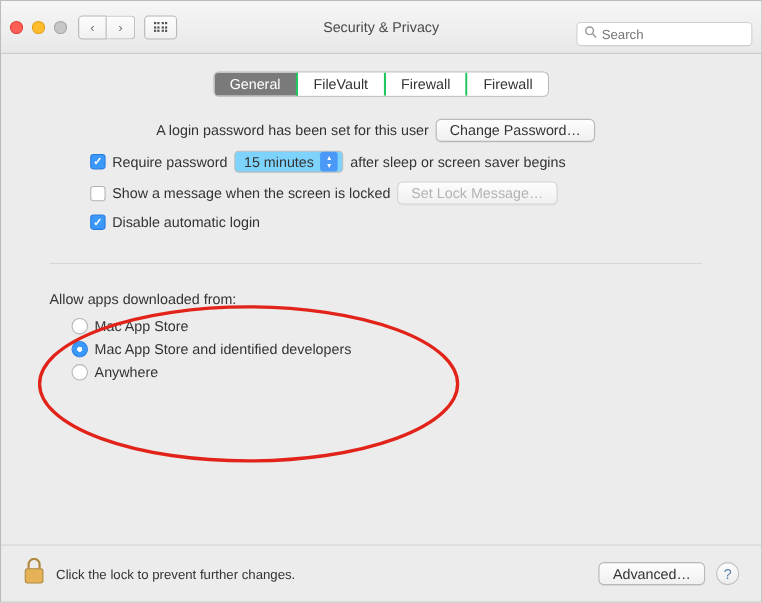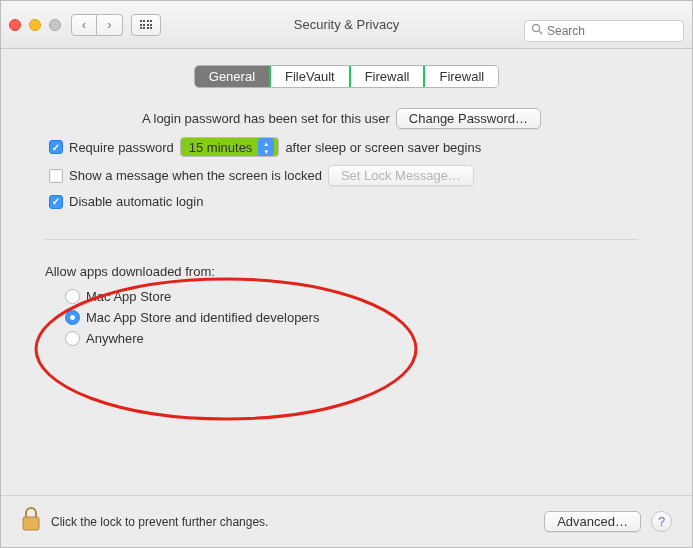--- a/index.html
+++ b/index.html
@@ -166,21 +166,21 @@
       background: #3b99fc;
       border-color: #2a7de0;
     }
     .checkbox.checked::after {
       content: "✓";
       color: #fff;
       font-size: 10px;
       font-weight: bold;
     }
     .select {
-      background: #84cc16;
+      background: #7dd3fc;
       border: 1px solid #bdbdbd;
       border-radius: 4px;
       padding: 1px 4px 1px 8px;
       font-size: 13px;
       display: flex;
       align-items: center;
       gap: 6px;
       height: 20px;
     }
     .stepper {
@@ -189,21 +189,21 @@
       background: #4a99f7;
       border-radius: 3px;
       display: flex;
       flex-direction: column;
       align-items: center;
       justify-content: center;
       gap: 1px;
     }
     .stepper::before { content: "▴"; font-size: 7px; color: #fff; line-height: 7px; }
     .stepper::after { content: "▾"; font-size: 7px; color: #fff; line-height: 7px; }
-    .indent { margin-left: 4px; }
+    .indent { margin-left: 37px; }
     .divider {
       border: none;
       border-top: 1px solid #d6d6d6;
       margin: 30px 0 24px 0;
     }
     .section-title {
       font-size: 13px;
       margin-bottom: 10px;
     }
     .radio-group { margin-left: 20px; }

